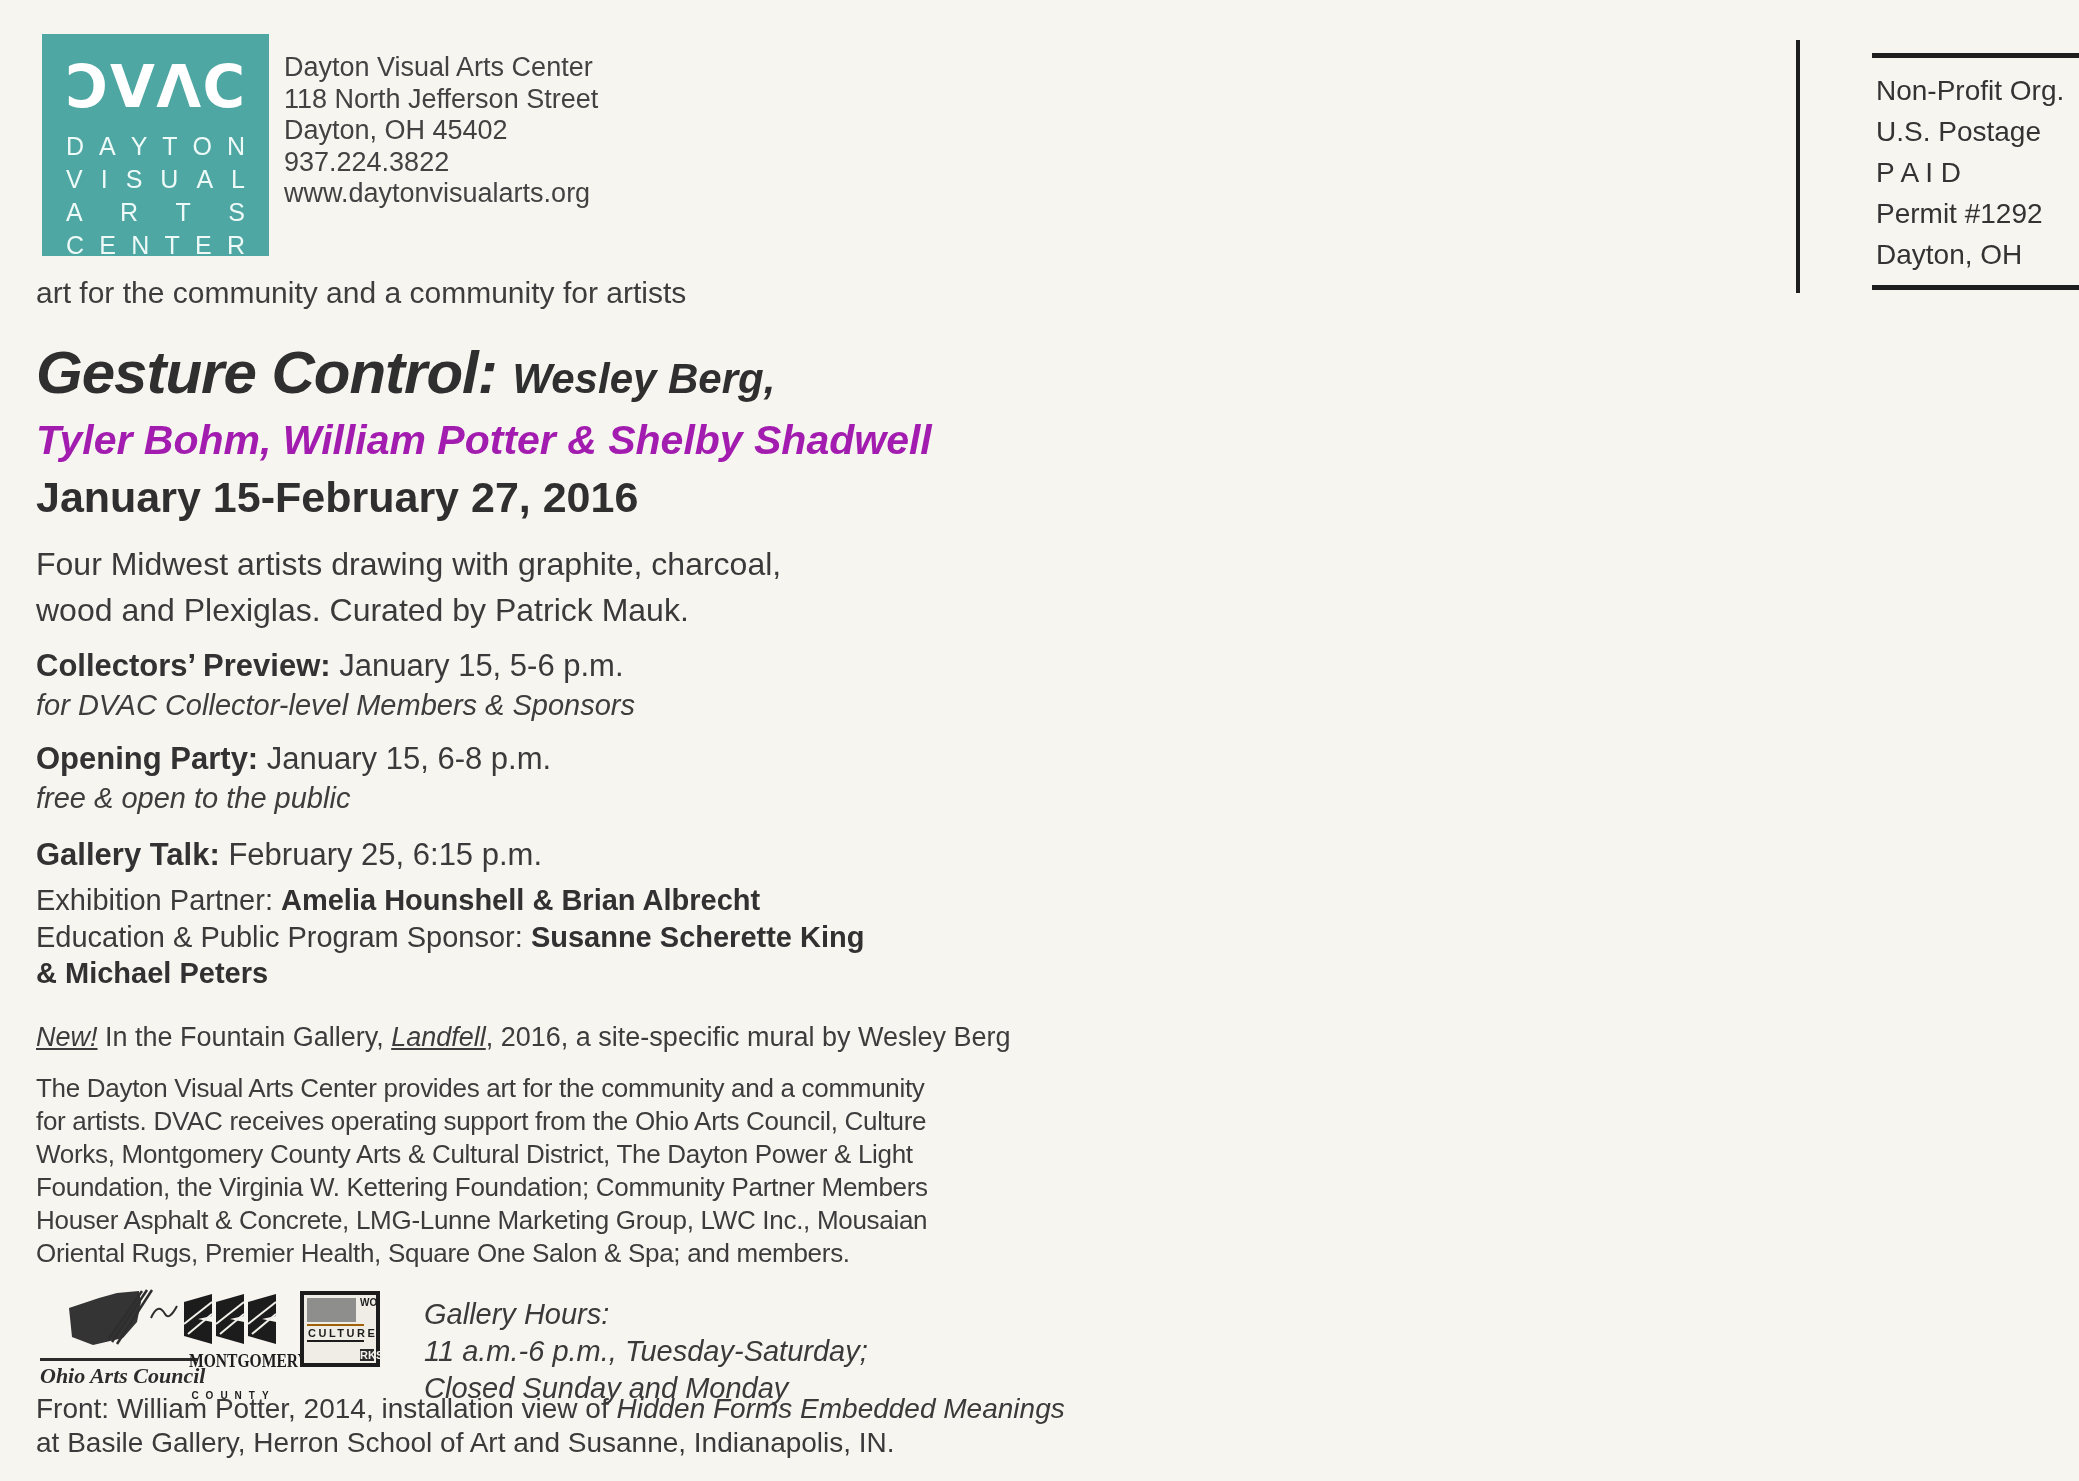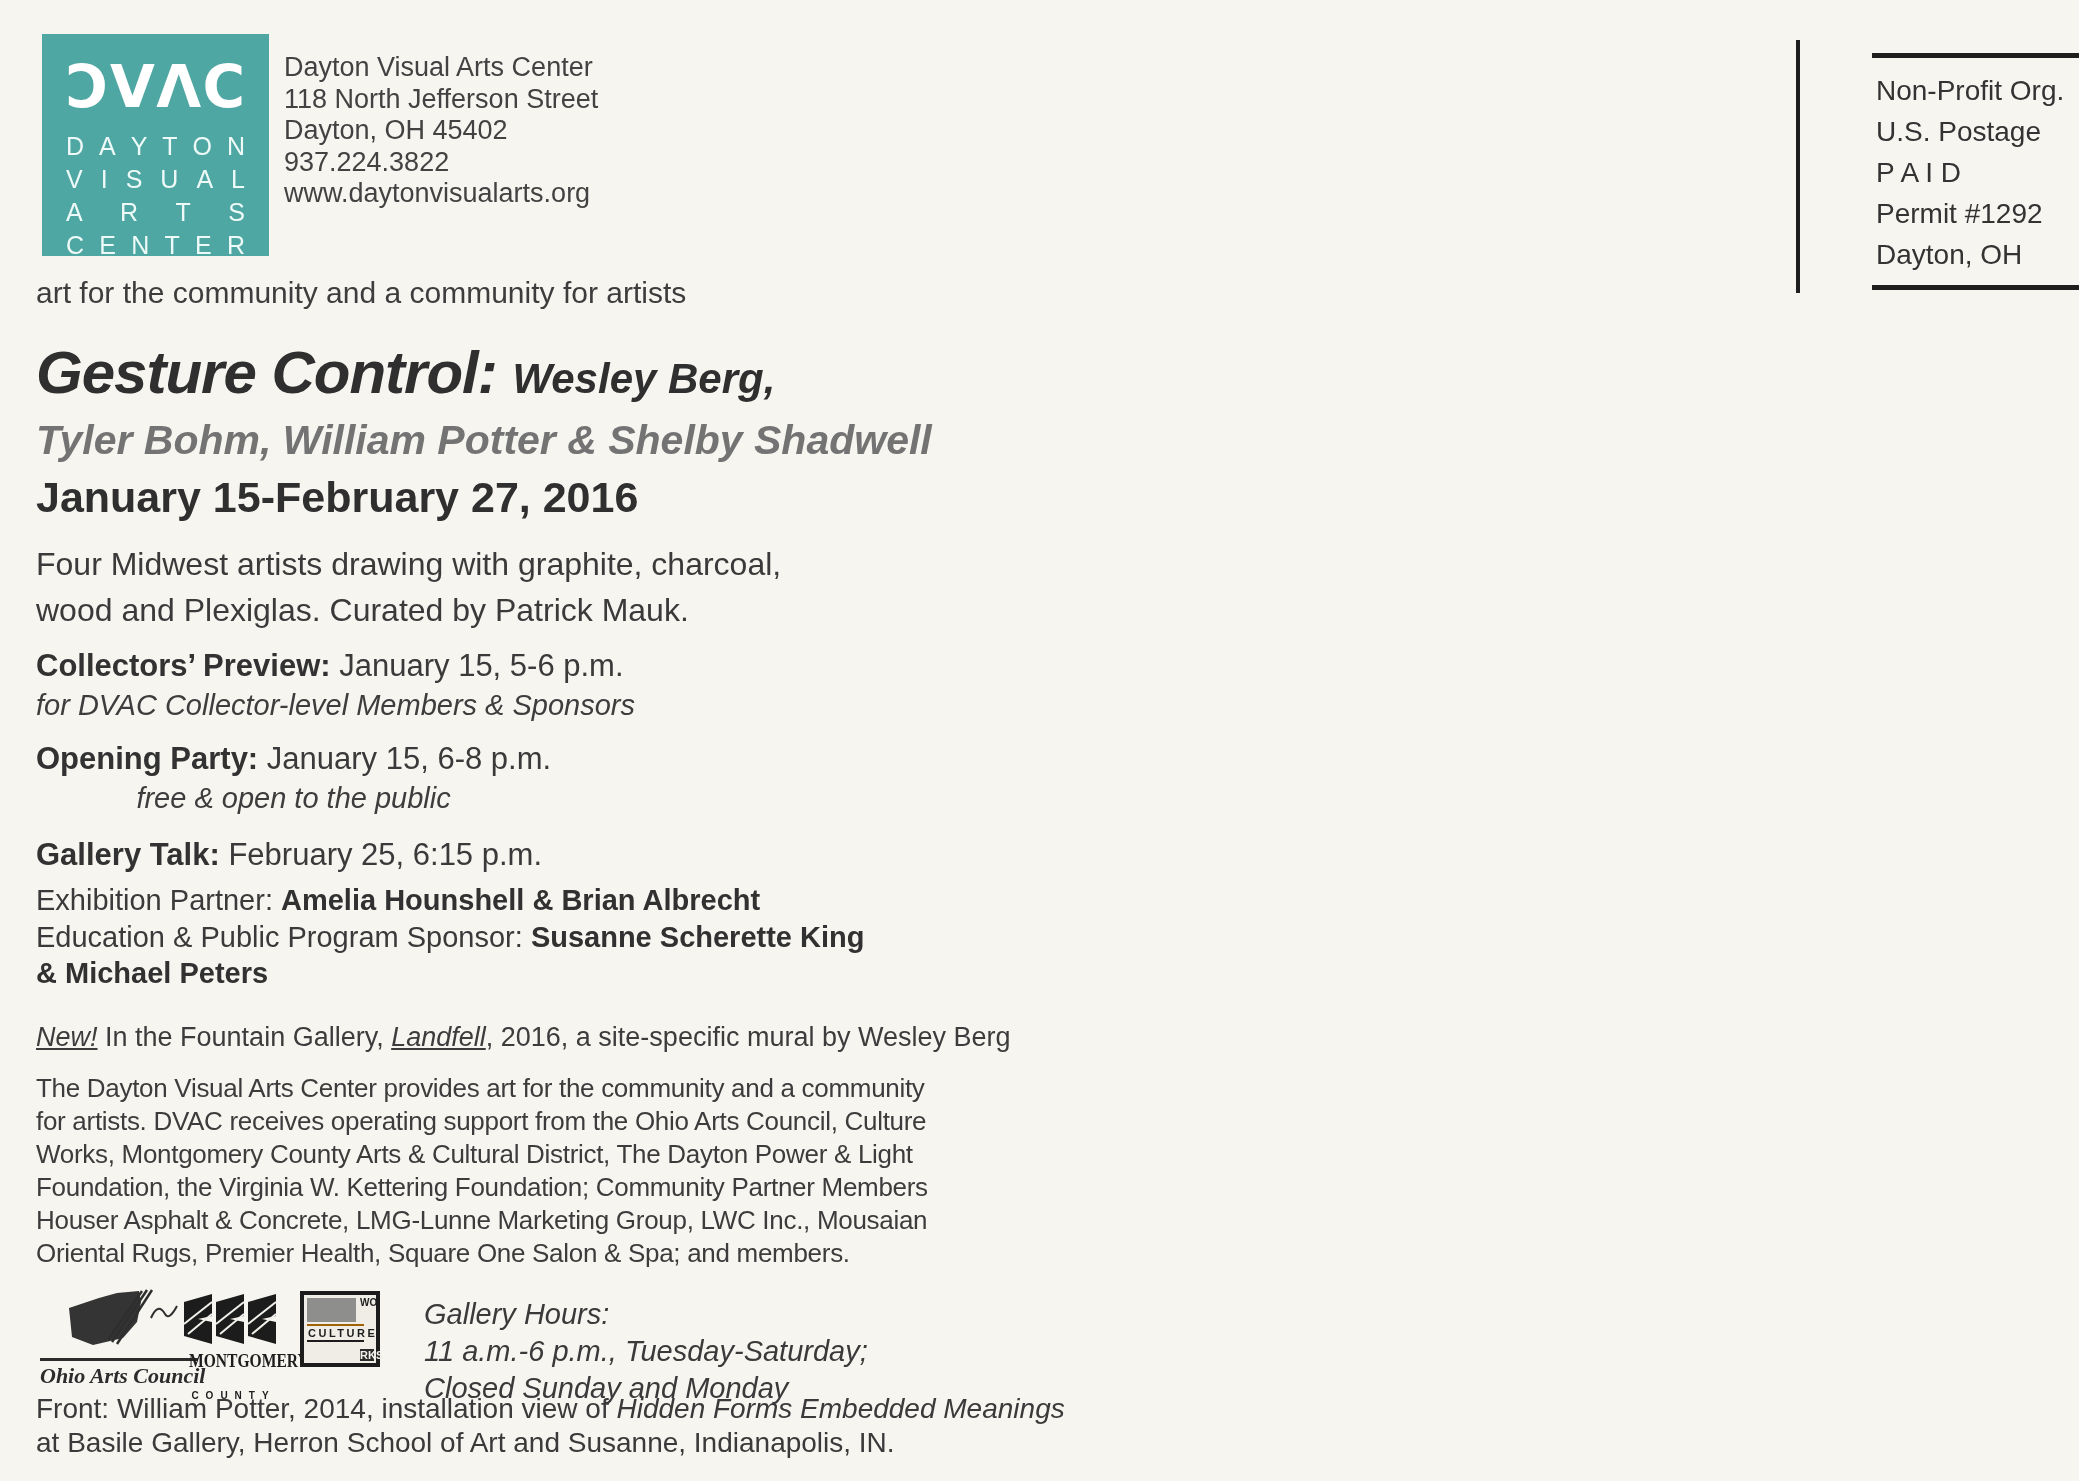--- a/index.html
+++ b/index.html
@@ -34,30 +34,30 @@
   .postage-box {
     left:1872px; top:53px; width:210px; box-sizing:border-box;
     border-top:5px solid #1e1e1e; border-bottom:5px solid #1e1e1e;
     padding:12px 0 10px 4px;
   }
   .postage-box div { font-size:28px; line-height:41px; color:#333; }
 
   
   .title-line1 { left:36px; top:338px; font-size:60px; font-weight:700; font-style:italic; color:#2f2f2f; letter-spacing:-1px; }
   .title-line1 .artists { font-size:42px; letter-spacing:0; }
-  .title-line2 { left:36px; top:417px; font-size:41px; font-weight:700; font-style:italic; color:#737373; }
+  .title-line2 { left:36px; top:417px; font-size:41px; font-weight:700; font-style:italic; color:#a21caf; }
   .title-dates { left:36px; top:473px; font-size:43px; font-weight:700; color:#2f2f2f; }
 
   .description { left:36px; top:541px; font-size:32px; line-height:46px; color:#3a3a3a; }
 
   
   .event { left:36px; }
   .event .main { font-size:31px; color:#3a3a3a; }
   .event .main b { font-weight:700; color:#323232; }
-  .event .note { font-size:29px; font-style:italic; margin-top:5px; color:#3d3d3d;text-align:center; }
+  .event .note { font-size:29px; font-style:italic; margin-top:5px; color:#3d3d3d; }
   .event1 { top:648px; } .event2 { top:741px; } .event3 { top:837px; }
 
   .sponsors { left:36px; top:882px; font-size:29px; line-height:36.5px; color:#3a3a3a; }
   .sponsors b { font-weight:700; color:#313131; }
 
   .fountain { left:36px; top:1022px; font-size:27px; color:#3c3c3c; }
   .fountain i { font-style:italic;text-decoration:underline; }
 
   .support { left:36px; top:1072px; font-size:26px; line-height:33px; letter-spacing:-0.3px; color:#3c3c3c; }
 

